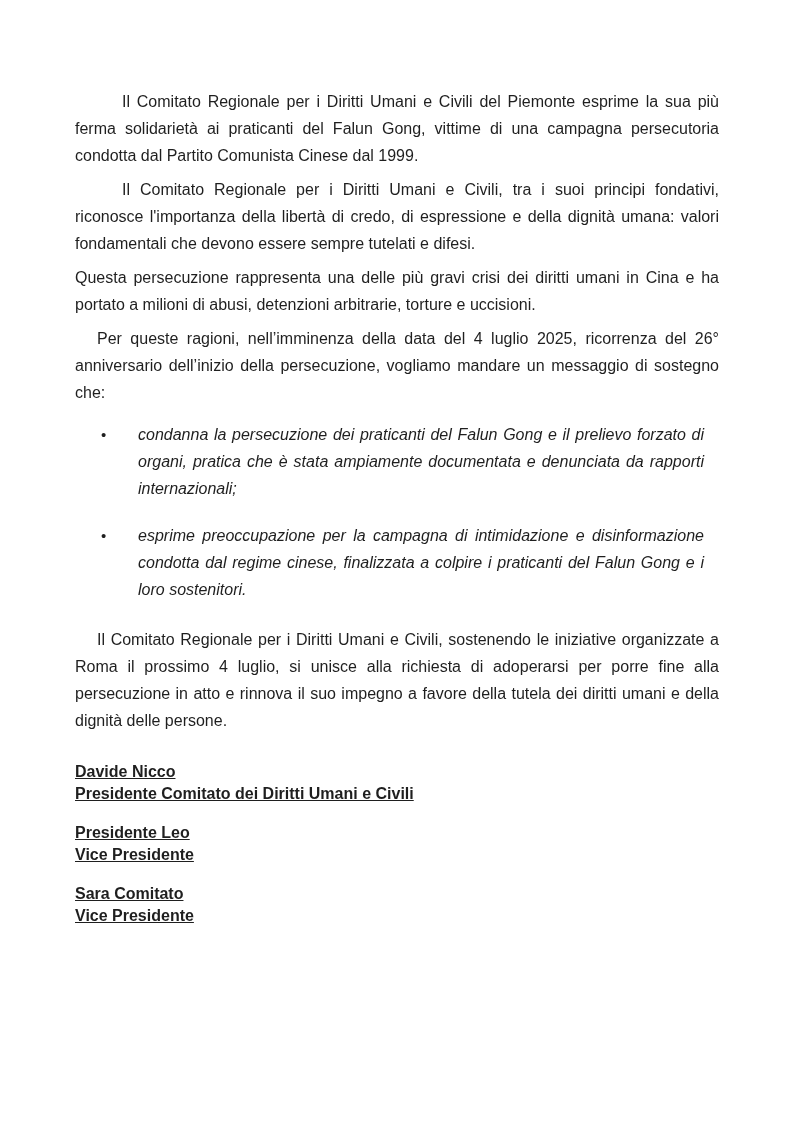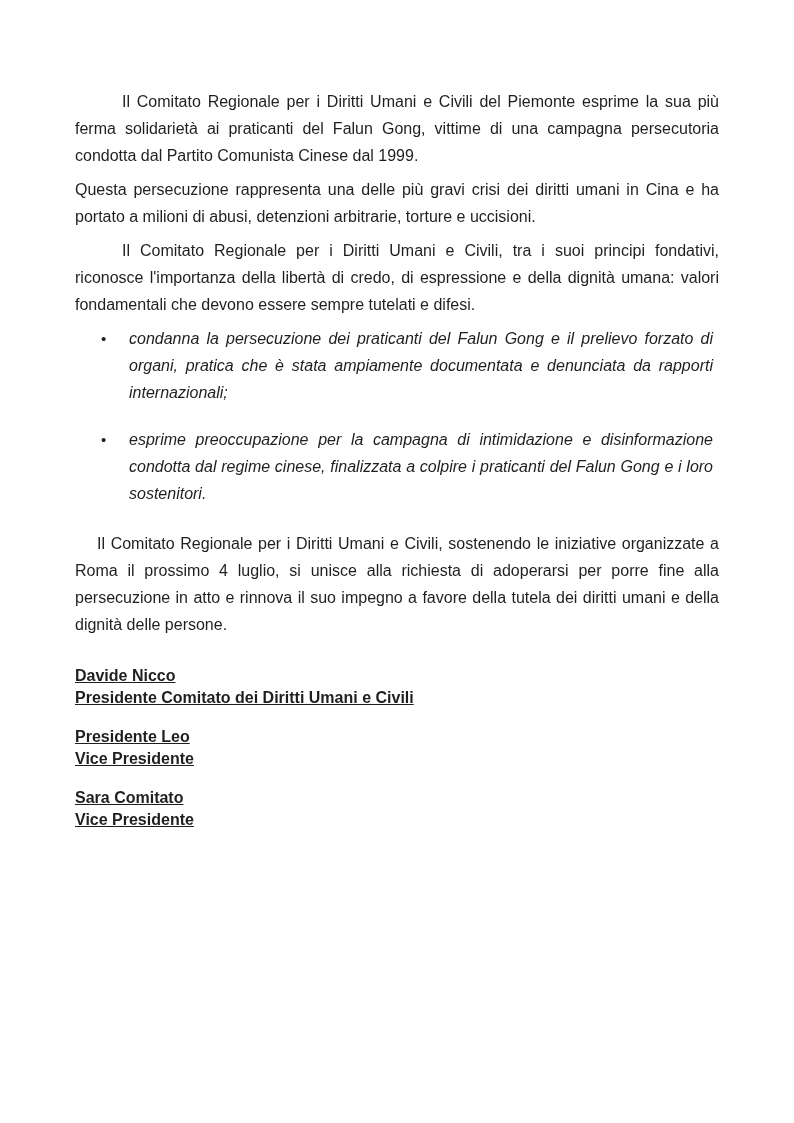--- a/index.html
+++ b/index.html
@@ -37,21 +37,21 @@
   }
   .bullet-item:last-child { margin-bottom: 0; }
   .bullet-dot {
     position: absolute;
     left: 26px;
     top: 0;
     font-style: normal;
     font-size: 15px;
   }
   .bullet-text {
-    margin: 6px;
+    margin: 15px;
     font-style: italic;
     text-align: justify;
   }
   .closing {
     margin-top: 23px;
   }
   .signatures {
     margin-top: 27px;
     text-decoration: underline;
   }
@@ -63,24 +63,25 @@
   .signature-block:last-child { margin-bottom: 0; }
   .sig-name, .sig-title { white-space: nowrap; }
 </style>
 </head>
 <body>
 
 <div class="page">
 
   <p class="para indent-tab">Il Comitato Regionale per i Diritti Umani e Civili del Piemonte esprime la sua più ferma solidarietà ai praticanti del Falun Gong, vittime di una campagna persecutoria condotta dal Partito Comunista Cinese dal 1999.</p>
 
+  <p class="para indent-tab">Il Comitato Regionale per i Diritti Umani e Civili, tra i suoi principi fondativi, riconosce l'importanza della libertà di credo, di espressione e della dignità umana: valori fondamentali che devono essere sempre tutelati e difesi.</p>
+
   <p class="para">Questa persecuzione rappresenta una delle più gravi crisi dei diritti umani in Cina e ha portato a milioni di abusi, detenzioni arbitrarie, torture e uccisioni.</p>
 
-  <p class="para indent-tab">Il Comitato Regionale per i Diritti Umani e Civili, tra i suoi principi fondativi, riconosce l'importanza della libertà di credo, di espressione e della dignità umana: valori fondamentali che devono essere sempre tutelati e difesi.</p>
-
+  <p class="para indent-small">Per queste ragioni, nell’imminenza della data del 4 luglio 2025, ricorrenza del 26° anniversario dell’inizio della persecuzione, vogliamo mandare un messaggio di sostegno che:</p>
 
   <div class="bullets">
 
     <div class="bullet-item">
       <span class="bullet-dot">•</span>
       <p class="bullet-text">condanna la persecuzione dei praticanti del Falun Gong e il prelievo forzato di organi, pratica che è stata ampiamente documentata e denunciata da rapporti internazionali;</p>
     </div>
 
     <div class="bullet-item">
       <span class="bullet-dot">•</span>

